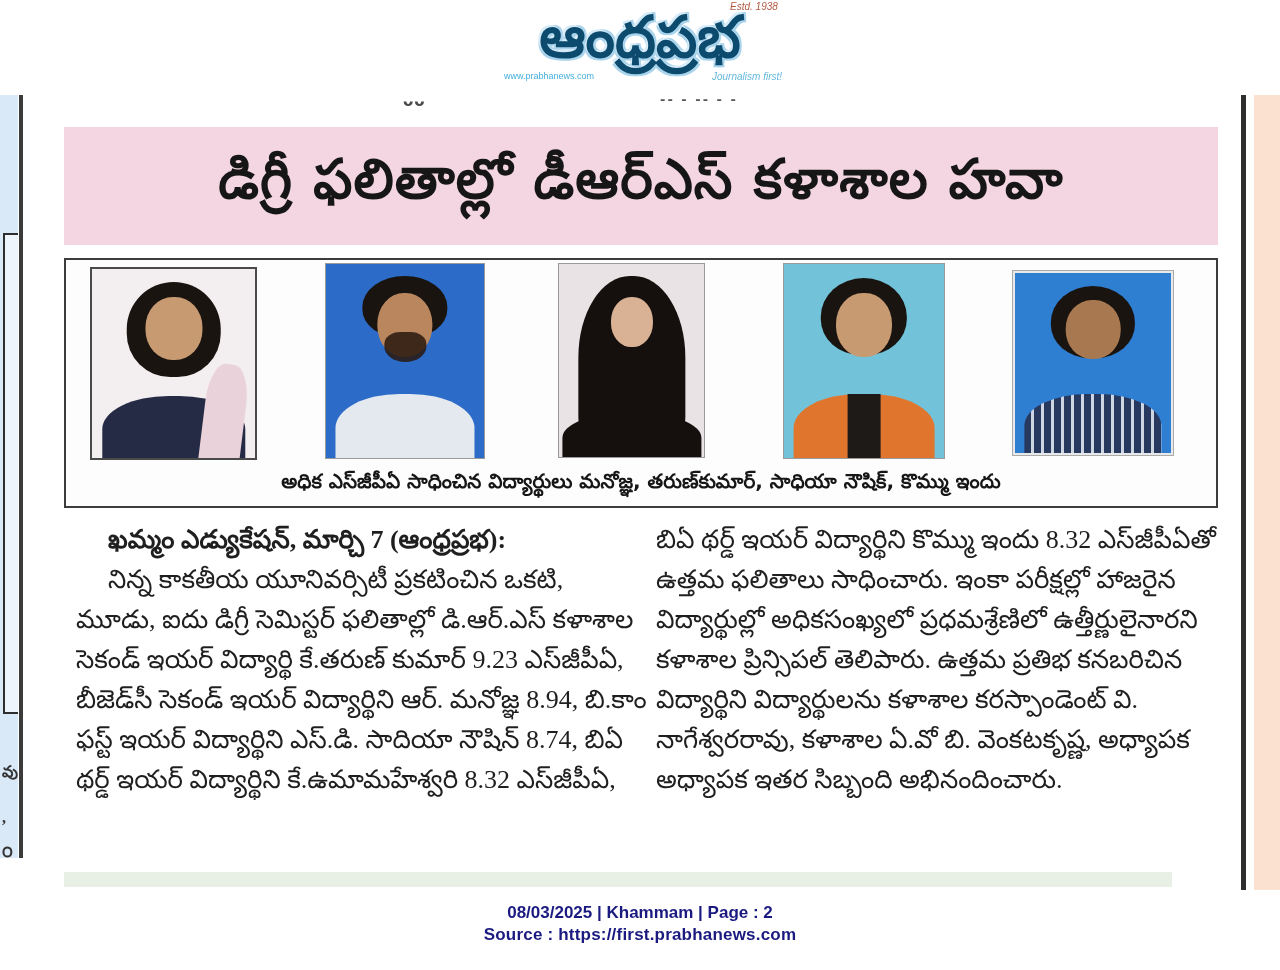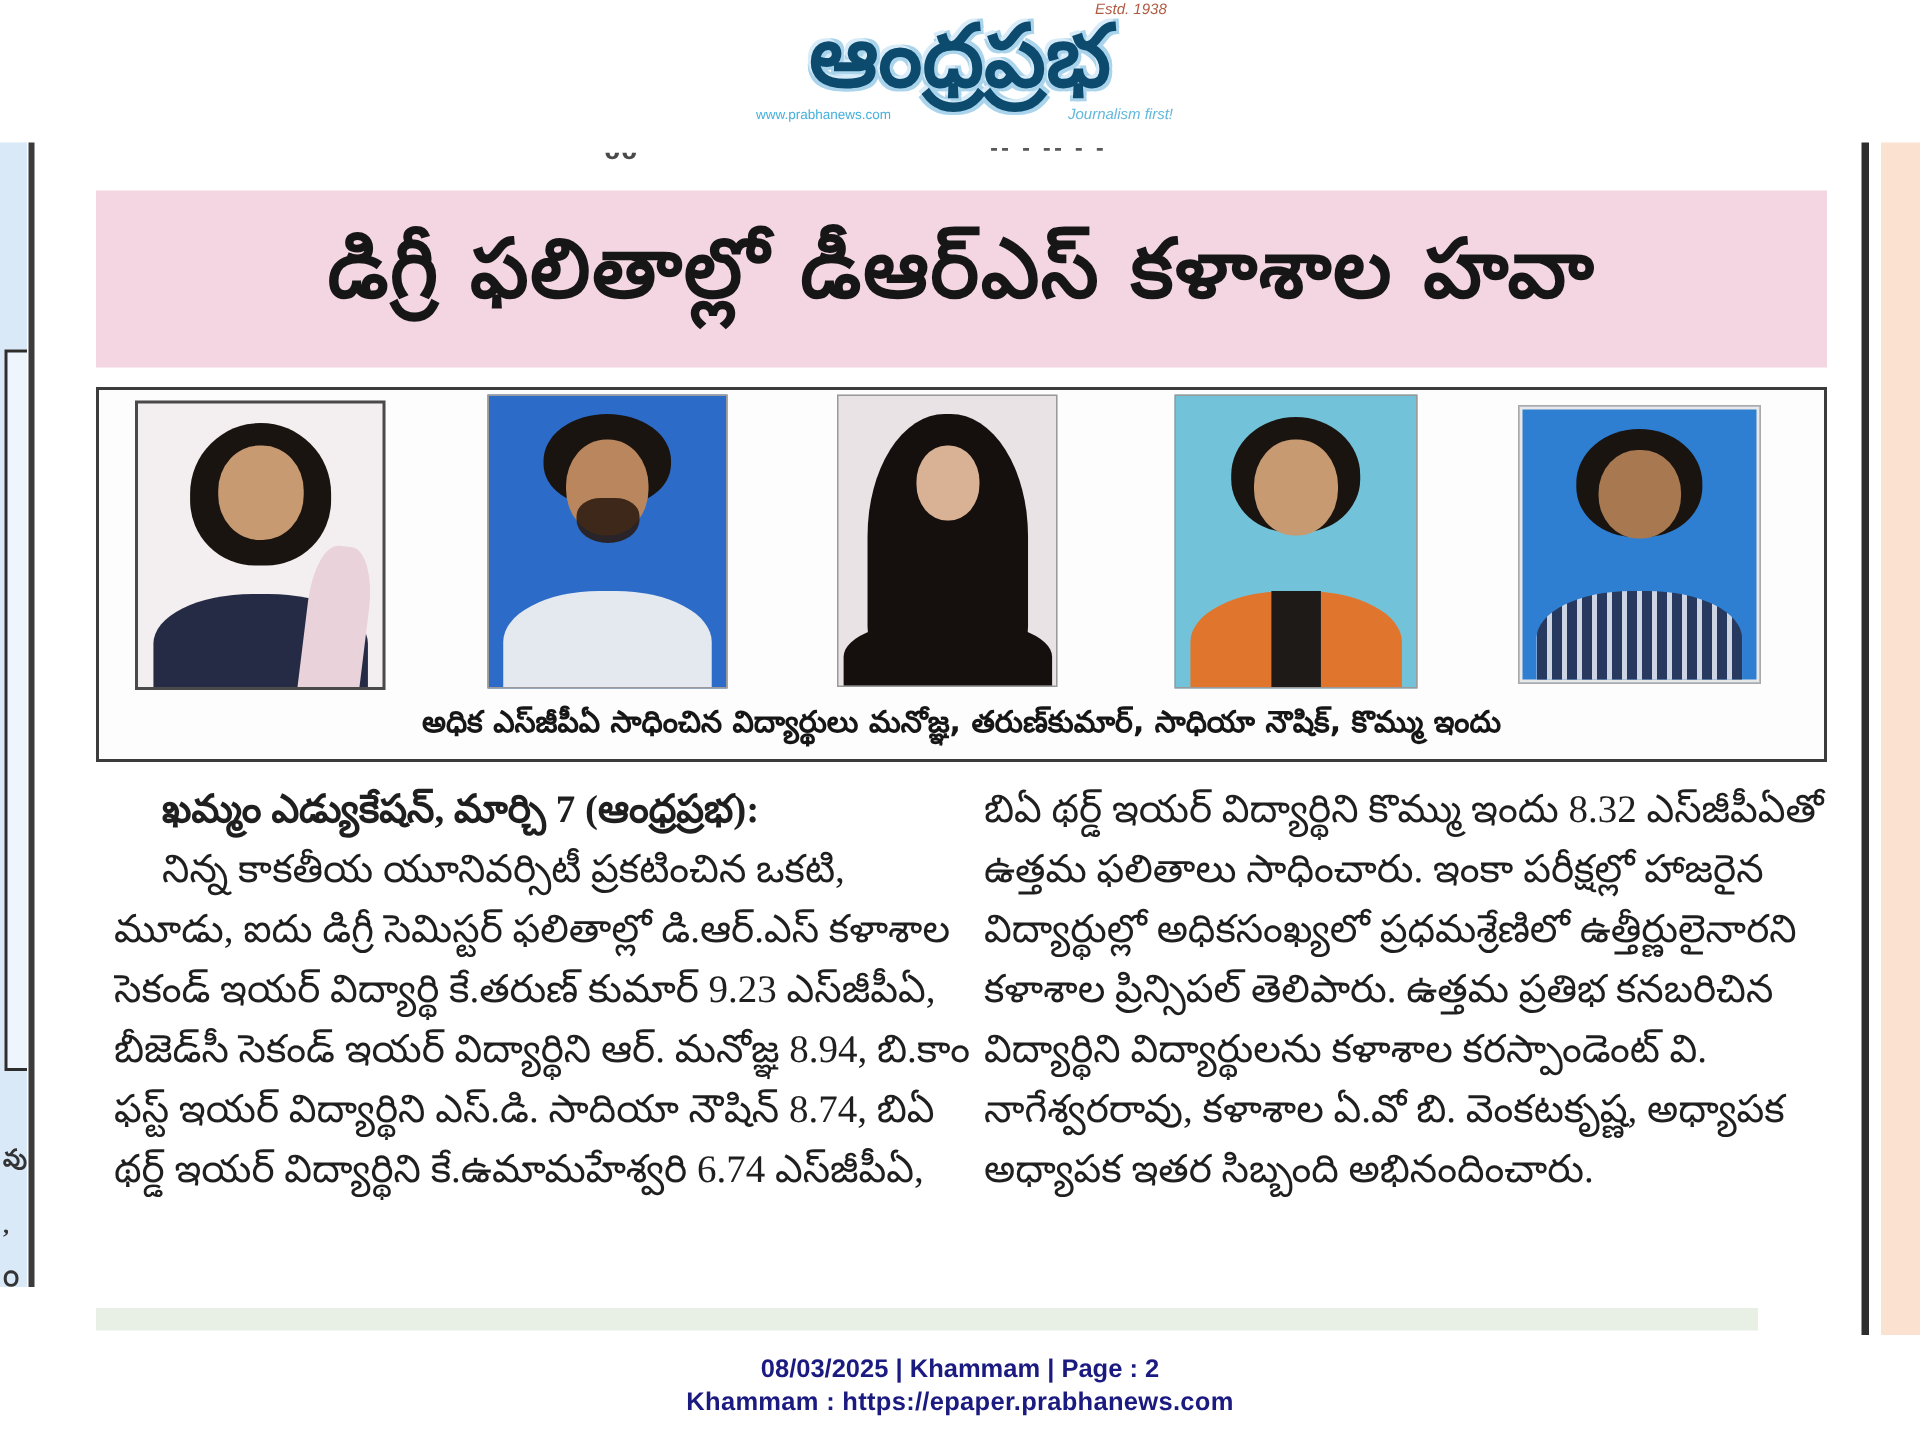--- a/index.html
+++ b/index.html
@@ -153,31 +153,31 @@
 </div>
 
 <div class="abs columns">
   <div class="col col-left">
     <p class="indent bold">ఖమ్మం ఎడ్యుకేషన్, మార్చి 7 (ఆంధ్రప్రభ):</p>
     <p class="indent">నిన్న కాకతీయ యూనివర్సిటీ ప్రకటించిన ఒకటి,</p>
     <p>మూడు, ఐదు డిగ్రీ సెమిస్టర్ ఫలితాల్లో డి.ఆర్.ఎస్ కళాశాల</p>
     <p>సెకండ్ ఇయర్ విద్యార్థి కే.తరుణ్ కుమార్ 9.23 ఎస్‌జీపీఏ,</p>
     <p>బీజెడ్‌సీ సెకండ్ ఇయర్ విద్యార్థిని ఆర్. మనోజ్ఞ 8.94, బి.కాం.</p>
     <p>ఫస్ట్ ఇయర్ విద్యార్థిని ఎస్.డి. సాదియా నౌషిన్ 8.74, బిఏ</p>
-    <p>థర్డ్ ఇయర్ విద్యార్థిని కే.ఉమామహేశ్వరి 6.74 ఎస్‌జీపీఏ,</p>
+    <p>థర్డ్ ఇయర్ విద్యార్థిని కే.ఉమామహేశ్వరి 8.32 ఎస్‌జీపీఏ,</p>
   </div>
   <div class="col col-right">
     <p>బిఏ థర్డ్ ఇయర్ విద్యార్థిని కొమ్ము ఇందు 8.32 ఎస్‌జీపీఏతో</p>
     <p>ఉత్తమ ఫలితాలు సాధించారు. ఇంకా పరీక్షల్లో హాజరైన</p>
     <p>విద్యార్థుల్లో అధికసంఖ్యలో ప్రధమశ్రేణిలో ఉత్తీర్ణులైనారని</p>
     <p>కళాశాల ప్రిన్సిపల్ తెలిపారు. ఉత్తమ ప్రతిభ కనబరిచిన</p>
     <p>విద్యార్థిని విద్యార్థులను కళాశాల కరస్పాండెంట్ వి.</p>
     <p>నాగేశ్వరరావు, కళాశాల ఏ.వో బి. వెంకటకృష్ణ, అధ్యాపక</p>
     <p>అధ్యాపక ఇతర సిబ్బంది అభినందించారు.</p>
   </div>
 </div>
 
 <div class="abs bottom-strip"></div>
 
 <div class="abs footer">
   <div>08/03/2025 | Khammam | Page : 2</div>
-  <div class="src">Khammam : https://epaper.prabhanews.com</div>
+  <div class="src">Source : https://first.prabhanews.com</div>
 </div>
 
 </body></html>

